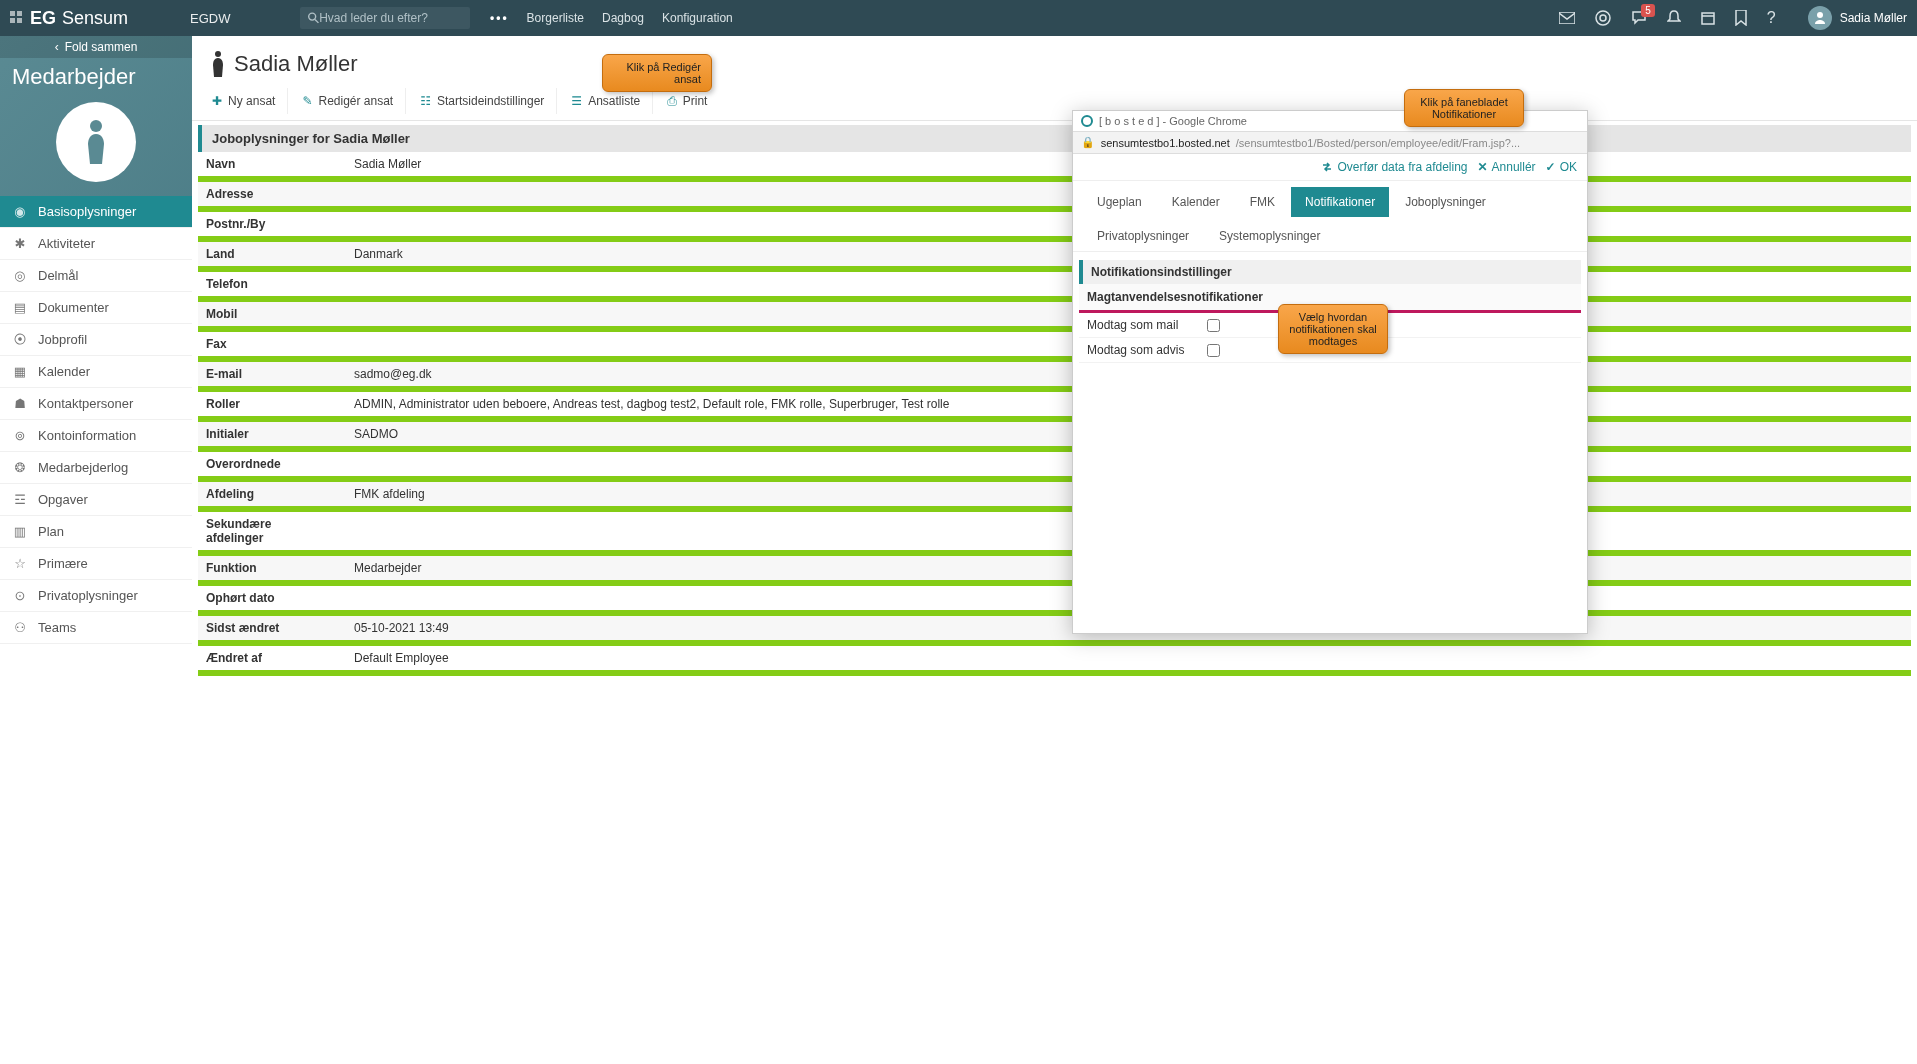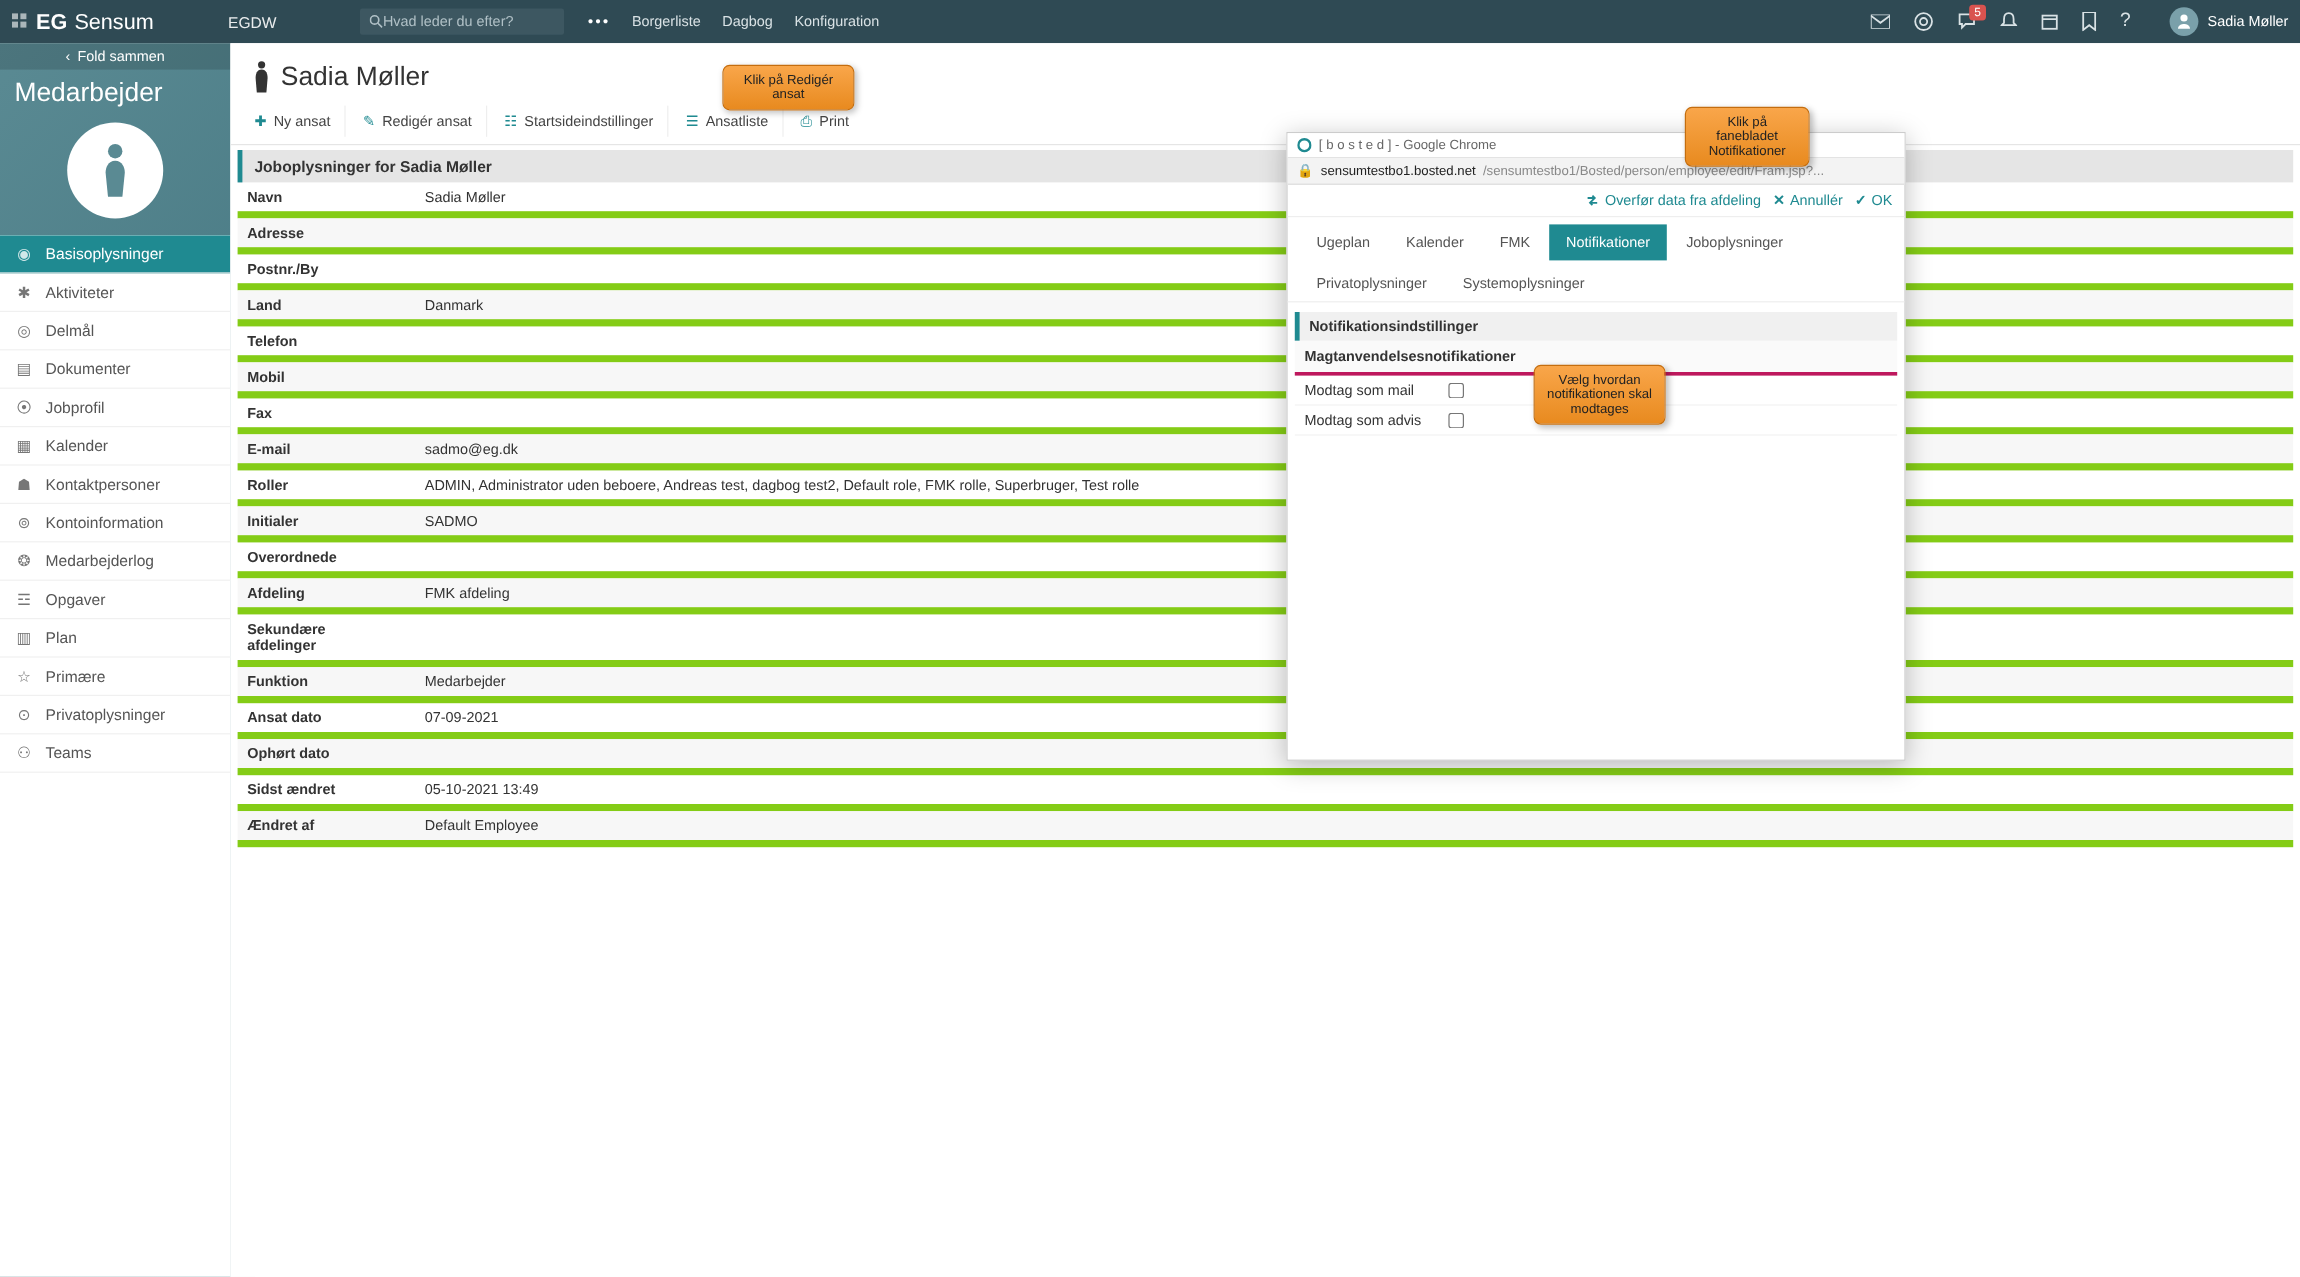--- a/index.html
+++ b/index.html
@@ -289,40 +289,36 @@
         </div>
         <div class="info-row">
           <div class="info-label">Sekundære afdelinger</div>
           <div class="info-value"></div>
         </div>
         <div class="info-row">
           <div class="info-label">Funktion</div>
           <div class="info-value">Medarbejder</div>
         </div>
         <div class="info-row">
-          <div class="info-label">Ansat dato</div>
-          <div class="info-value">07-09-2021</div>
-        </div>
-        <div class="info-row">
           <div class="info-label">Ophørt dato</div>
           <div class="info-value"></div>
         </div>
         <div class="info-row">
           <div class="info-label">Sidst ændret</div>
           <div class="info-value">05-10-2021 13:49</div>
         </div>
         <div class="info-row">
           <div class="info-label">Ændret af</div>
           <div class="info-value">Default Employee</div>
         </div>
       </div>
 
-    <div class="callout" style="top:18px; left:410px; width:110px;">Klik på Redigér ansat</div>
-
-    <div class="callout" style="top:53px; left:1212px; width:104px;">Klik på fanebladet Notifikationer</div>
+    <div class="callout" style="top:18px; left:410px; width:110px;text-align:right;">Klik på Redigér ansat</div>
+
+    <div class="callout" style="top:53px; left:1212px; width:120px;">Klik på fanebladet Notifikationer</div>
 
     <div class="callout" style="top:268px; left:1086px; width:110px;">Vælg hvordan notifikationen skal modtages</div>
 
     <div class="popup">
       <div class="pop-title">
         <svg width="12" height="12" viewBox="0 0 12 12">
             <circle cx="6" cy="6" r="5" fill="none" stroke="#1f8a91" stroke-width="2"></circle>
           </svg>
         <span>[ b o s t e d ] - Google Chrome</span>
       </div>

